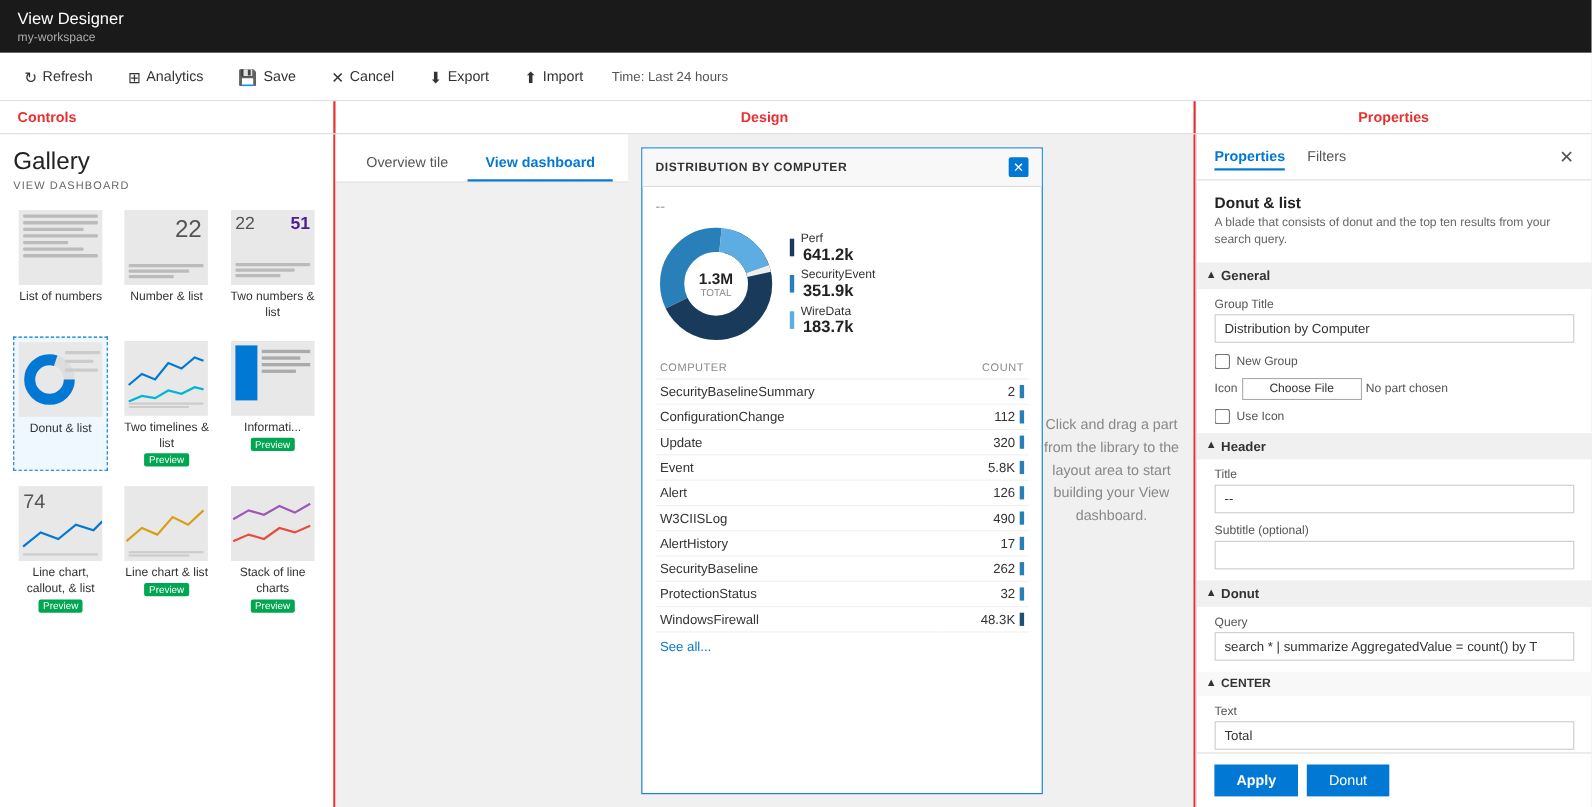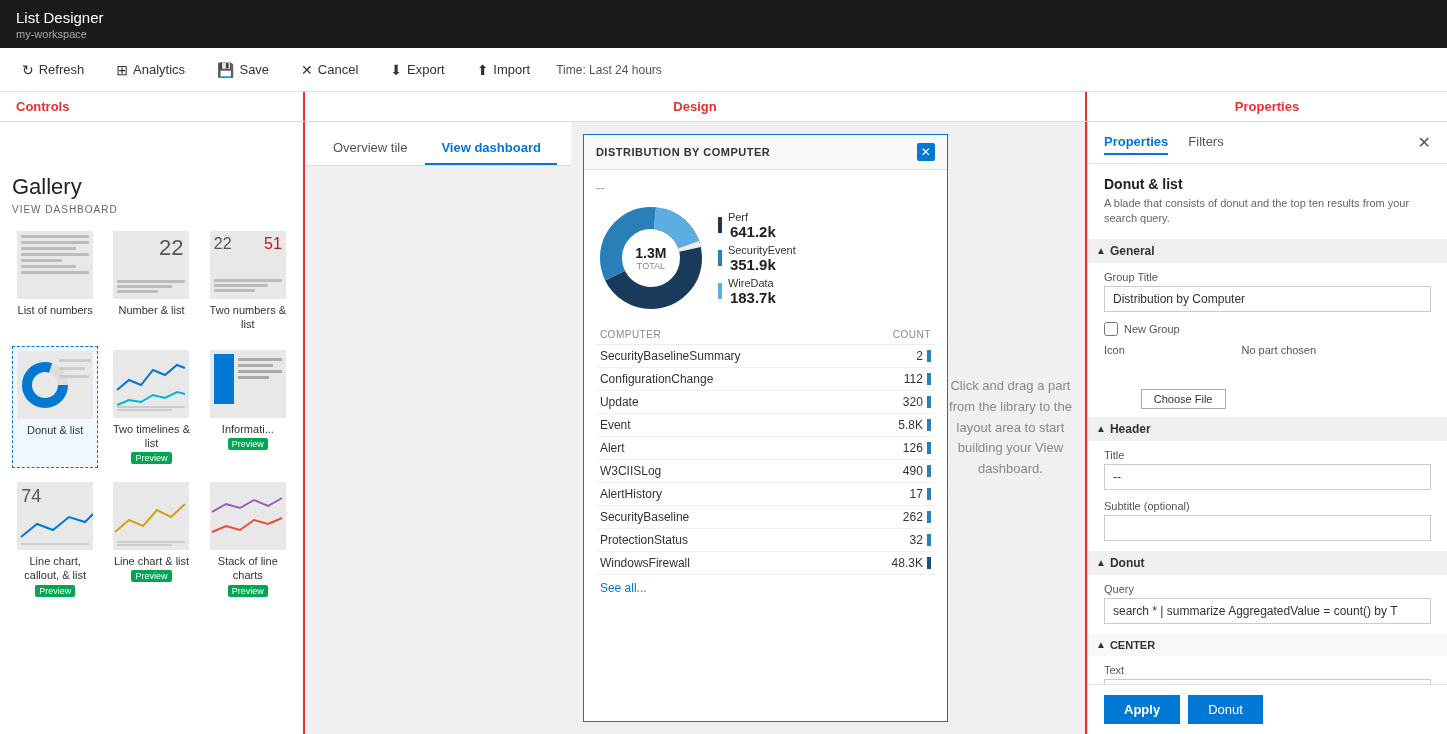--- a/index.html
+++ b/index.html
@@ -71,21 +71,21 @@
 
     
     .gallery-panel {
       width: 305px;
       background: #fff;
       border-right: 2px solid #e83030;
       overflow-y: auto;
       padding: 12px;
       flex-shrink: 0;
     }
-    .gallery-title { font-size: 22px; font-weight: 300; margin-bottom: 4px; color: #222; margin-top: 40px; }
+    .gallery-title { font-size: 22px; font-weight: 300; margin-bottom: 4px; color: #222; }
     .gallery-subtitle { font-size: 10px; color: #666; letter-spacing: 1px; margin-bottom: 12px; }
 
     .gallery-grid {
       display: grid;
       grid-template-columns: repeat(3, 1fr);
       gap: 10px;
     }
     .gallery-item {
       display: flex;
       flex-direction: column;
@@ -322,32 +322,32 @@
     .props-checkbox-row {
       display: flex;
       align-items: center;
       gap: 6px;
       margin-bottom: 8px;
     }
     .props-checkbox { width: 14px; height: 14px; cursor: pointer; }
 
     .props-file-row {
       display: flex;
-      gap: 16px;
+      align-items: center;
+      gap: 4px;
       margin-bottom: 8px;
     }
     .props-label-inline { font-size: 11px; color: #555; }
     .file-button {
       background: #fff;
       border: 1px solid #aaa;
-      padding: 3px 12px;
+      padding: 3px 24px;
       font-size: 11px;
       cursor: pointer;
       color: #333;
-      margin-top: 45px;
     }
     .file-no-chosen { font-size: 11px; color: #555; }
 
     .props-footer {
       display: flex;
       padding: 10px 16px;
       gap: 8px;
       border-top: 1px solid #ddd;
     }
     .btn-apply {
@@ -378,21 +378,21 @@
 
     
     ::-webkit-scrollbar { width: 6px; }
     ::-webkit-scrollbar-track { background: #f0f0f0; }
     ::-webkit-scrollbar-thumb { background: #bbb; border-radius: 3px; }
   </style>
 </head>
 <body>
 
 <div class="title-bar">
-  <div class="app-title">List Designer</div>
+  <div class="app-title">View Designer</div>
   <div class="workspace">my-workspace</div>
 </div>
 
 <div class="toolbar">
   <div class="toolbar-item">
     <span class="toolbar-icon">↻</span>
     <span>Refresh</span>
   </div>
   <div class="toolbar-item">
     <span class="toolbar-icon">⊞</span>
@@ -454,21 +454,21 @@
             <div class="mini-line w80" style="margin-bottom:2px;"></div>
             <div class="mini-line w60" style="margin-bottom:2px;"></div>
           </div>
         </div>
         <div class="gallery-item-label">Number &amp; list</div>
       </div>
 
       <div class="gallery-item">
         <div class="gallery-item-thumb" style="position:relative;">
           <span style="position:absolute;top:4px;left:4px;font-size:16px;font-weight:300;color:#555;">22</span>
-          <span style="position:absolute;top:4px;right:4px;font-size:16px;font-weight:400;color:#b91c1c;">51</span>
+          <span style="position:absolute;top:4px;right:4px;font-size:16px;font-weight:700;color:#4c1d95;">51</span>
           <div style="position:absolute;bottom:0;left:0;right:0;padding:4px;">
             <div class="mini-line w100" style="margin-bottom:2px;"></div>
             <div class="mini-line w80" style="margin-bottom:2px;"></div>
             <div class="mini-line w60"></div>
           </div>
         </div>
         <div class="gallery-item-label">Two numbers &amp; list</div>
       </div>
 
       <div class="gallery-item active">
@@ -737,20 +737,24 @@
         <input type="checkbox" class="props-checkbox" style="">
         <span class="props-label-inline">New Group</span>
       </div>
 
       <div class="props-file-row">
         <span class="props-label-inline">Icon</span>
         <button class="file-button">Choose File</button>
         <span class="file-no-chosen">No part chosen</span>
       </div>
 
+      <div class="props-checkbox-row">
+        <input type="checkbox" class="props-checkbox" style="">
+        <span class="props-label-inline">Use Icon</span>
+      </div>
 
       <div class="props-group-header">
         <span class="collapse-arrow">▲</span>
         <span>Header</span>
       </div>
 
       <div class="props-field">
         <label class="props-label">Title</label>
         <input class="props-input" type="text" value="--" style="">
       </div>

